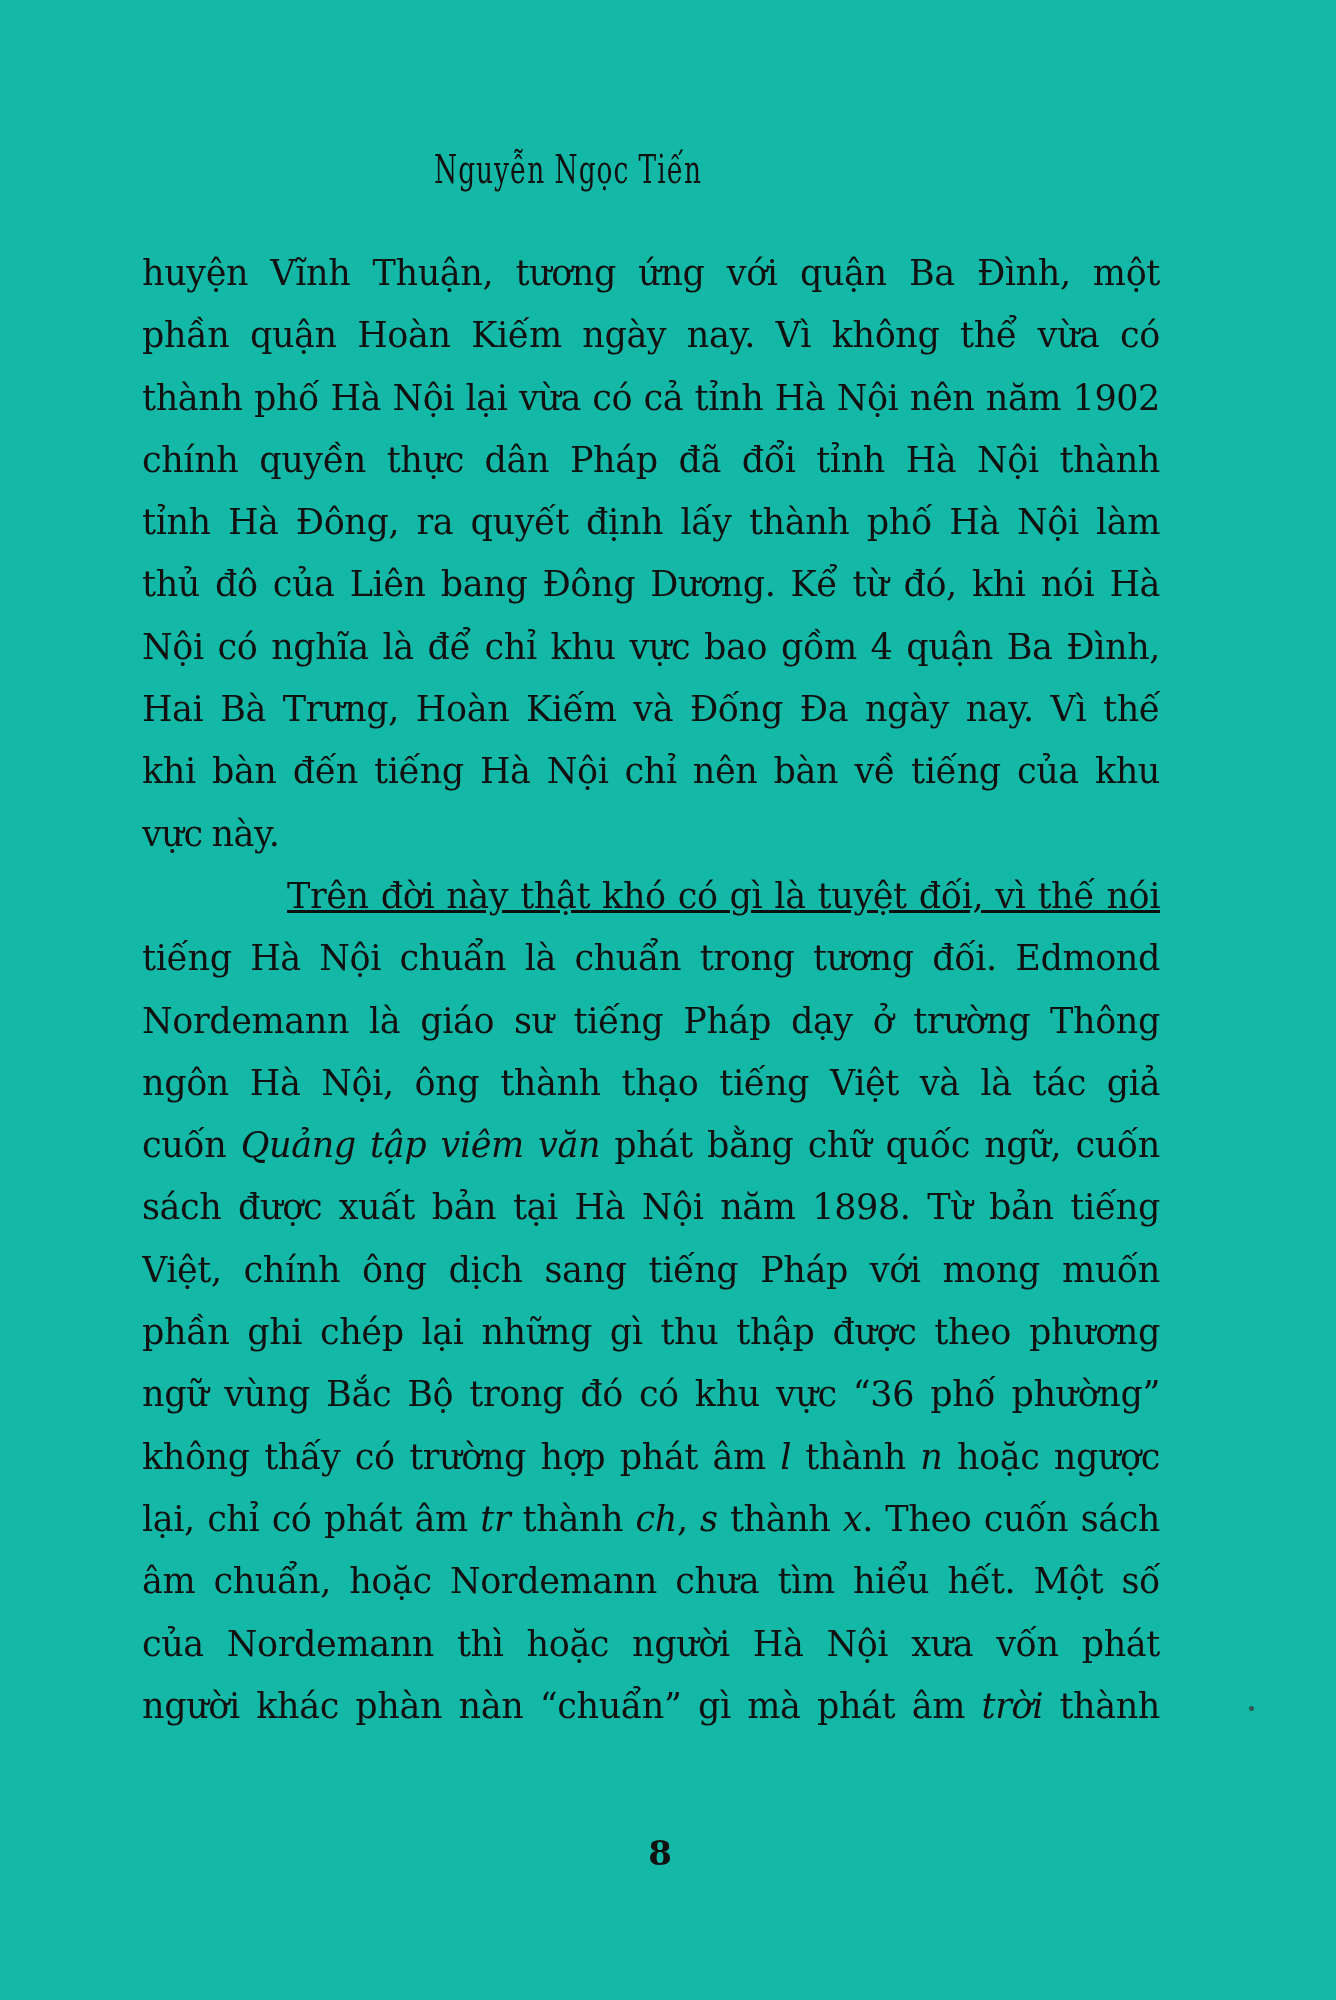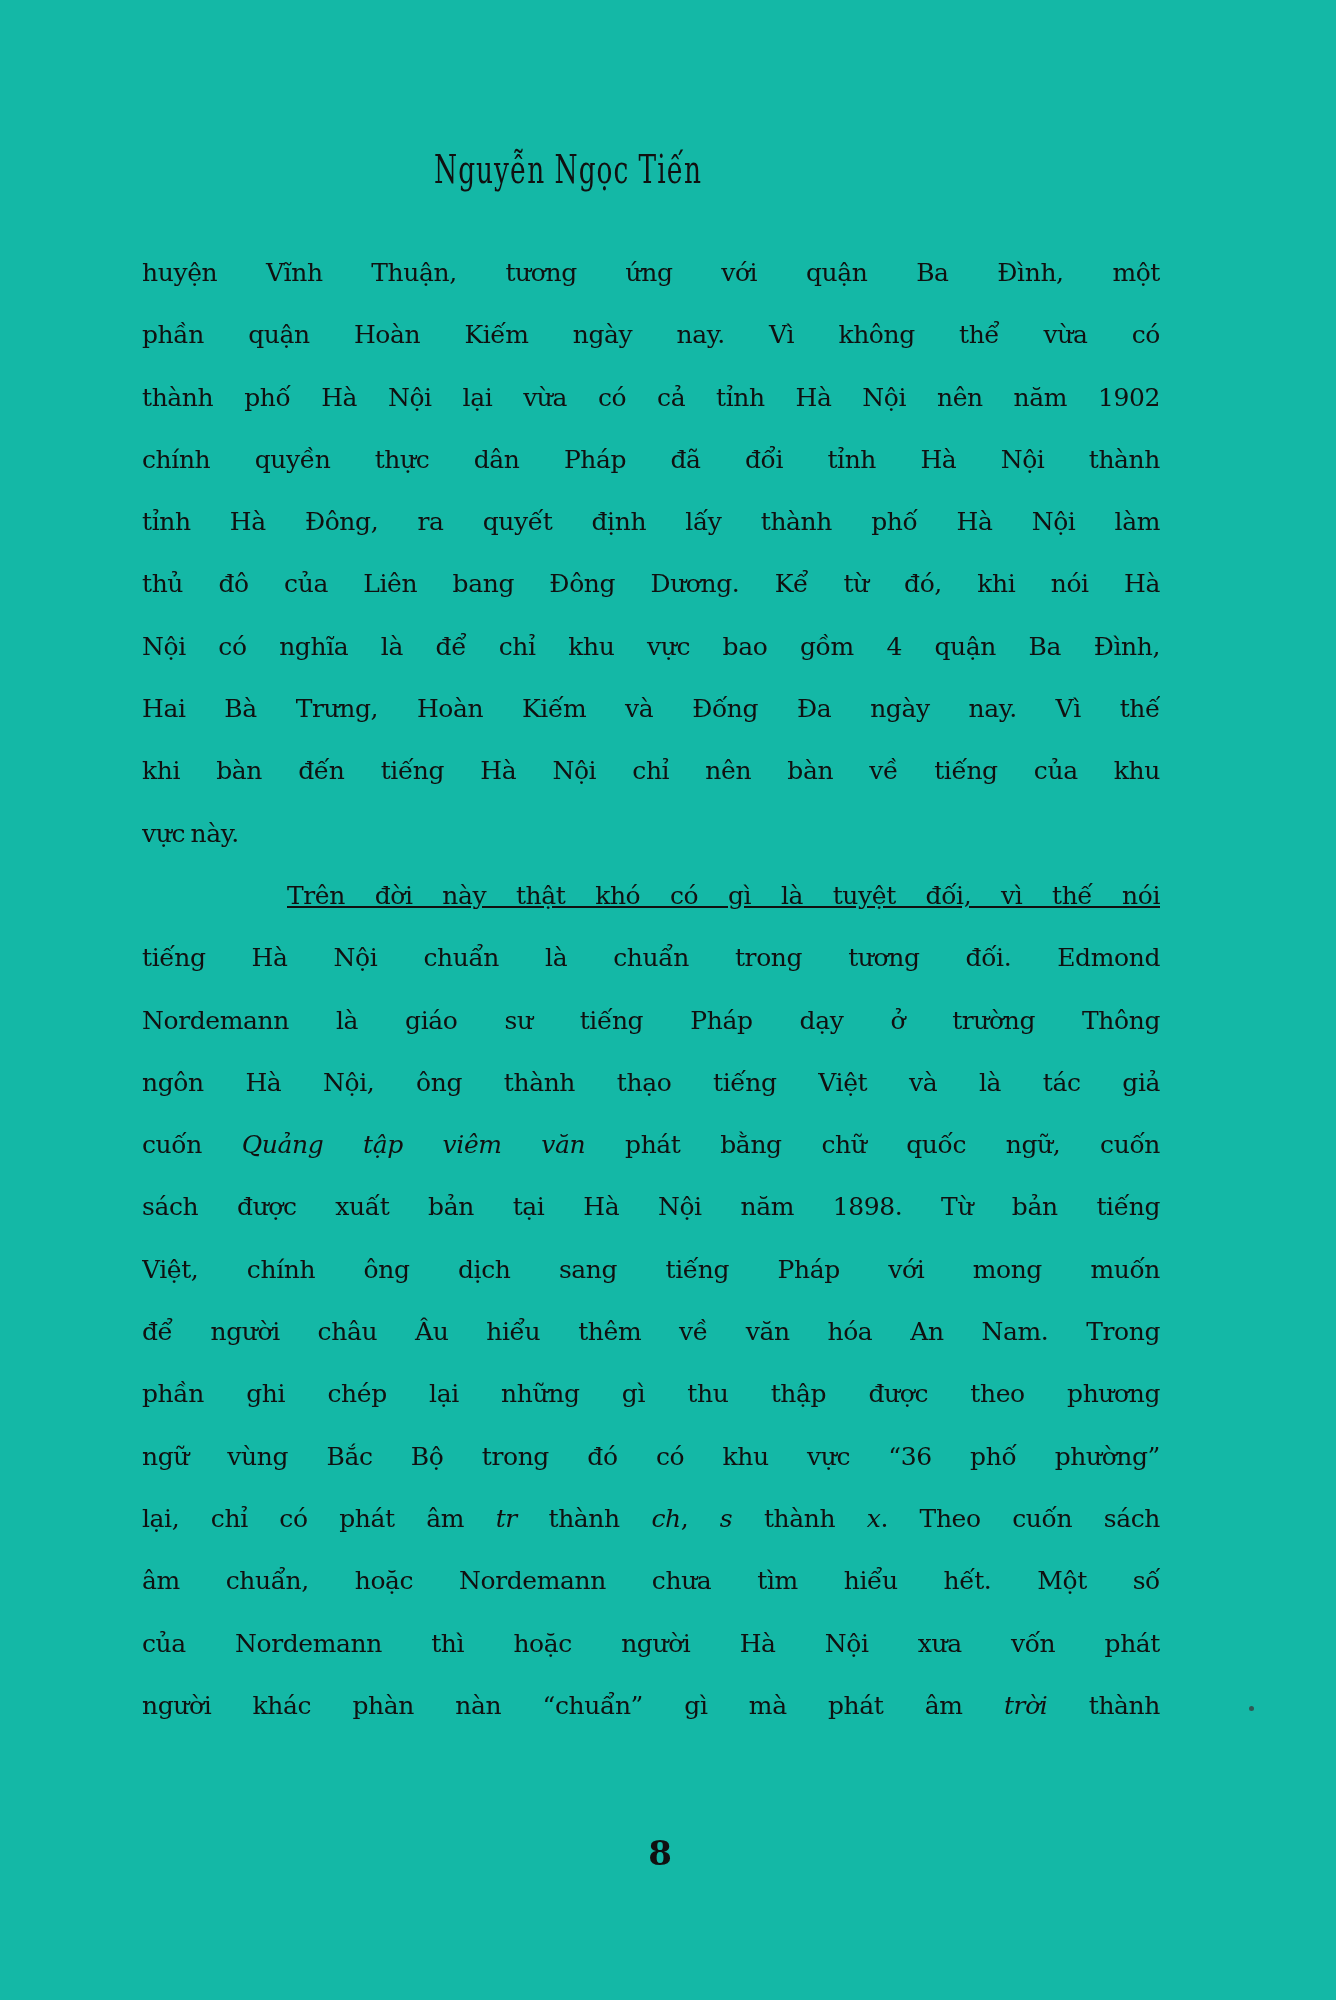--- a/index.html
+++ b/index.html
@@ -20,21 +20,21 @@
     top: 146px; left: 0; width: 1336px;
     text-align: center;
     font-size: 40px;
     letter-spacing: 1.5px;
     transform: translateX(-100px) scaleX(0.66);
     white-space: nowrap;
   }
   .body-text {
     position: absolute;
     left: 142px; top: 242px; width: 1018px;
-    font-size: 25px;
+    font-size: 35px;
     line-height: 62.3px;
     letter-spacing: -0.4px;
     word-spacing: -2px;
   }
   .line {
     height: 62.3px;
     overflow: hidden;
     text-align: justify;
     text-align-last: justify;
   }
@@ -78,23 +78,23 @@
       <div class="line"><span>Hai Bà Trưng, Hoàn Kiếm và Đống Đa ngày nay. Vì thế</span></div>
       <div class="line"><span>khi bàn đến tiếng Hà Nội chỉ nên bàn về tiếng của khu</span></div>
       <div class="line no-just"><span>vực này.</span></div>
       <div class="line indent"><span>Trên đời này thật khó có gì là tuyệt đối, vì thế nói</span></div>
       <div class="line"><span>tiếng Hà Nội chuẩn là chuẩn trong tương đối. Edmond</span></div>
       <div class="line"><span>Nordemann là giáo sư tiếng Pháp dạy ở trường Thông</span></div>
       <div class="line"><span>ngôn Hà Nội, ông thành thạo tiếng Việt và là tác giả</span></div>
       <div class="line"><span>cuốn </span><i>Quảng tập viêm văn</i><span> phát bằng chữ quốc ngữ, cuốn</span></div>
       <div class="line"><span>sách được xuất bản tại Hà Nội năm 1898. Từ bản tiếng</span></div>
       <div class="line"><span>Việt, chính ông dịch sang tiếng Pháp với mong muốn</span></div>
-      <div class="line"><span>để người châu Âu hiểu thêm về văn hóa An Nam. Trong</span></div>
       <div class="line"><span>phần ghi chép lại những gì thu thập được theo phương</span></div>
       <div class="line"><span>ngữ vùng Bắc Bộ trong đó có khu vực “36 phố phường”</span></div>
+      <div class="line"><span>không thấy có trường hợp phát âm </span><i>l</i><span> thành </span><i>n</i><span> hoặc ngược</span></div>
       <div class="line"><span>lại, chỉ có phát âm </span><i>tr</i><span> thành </span><i>ch</i><span>, </span><i>s</i><span> thành </span><i>x</i><span>. Theo cuốn sách</span></div>
       <div class="line"><span>âm chuẩn, hoặc Nordemann chưa tìm hiểu hết. Một số</span></div>
       <div class="line"><span>của Nordemann thì hoặc người Hà Nội xưa vốn phát</span></div>
       <div class="line"><span>người khác phàn nàn “chuẩn” gì mà phát âm </span><i>trời</i><span> thành</span></div>
     </div>
 
   <div class="page-number">8</div>
 
   <div class="speck"></div>
 </div>

